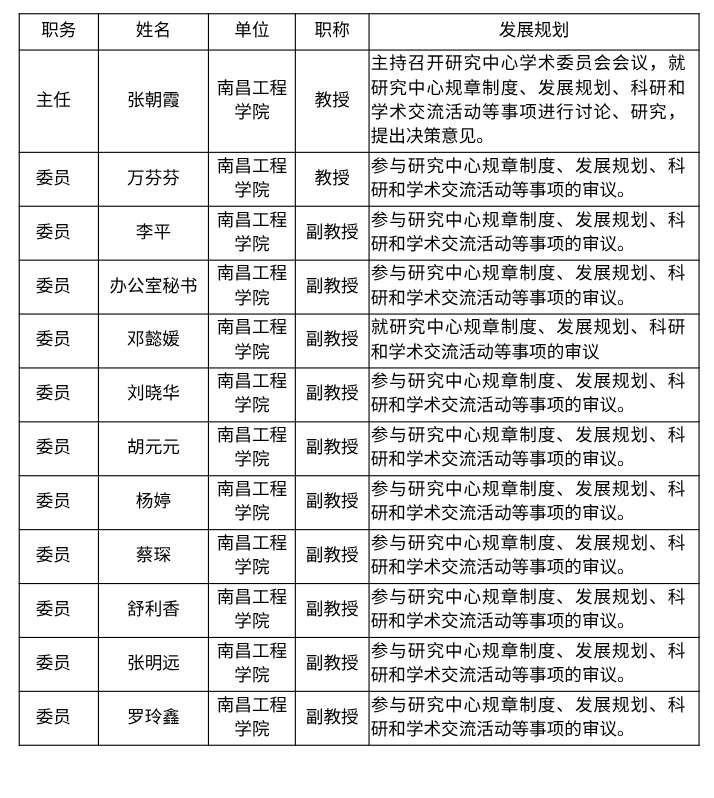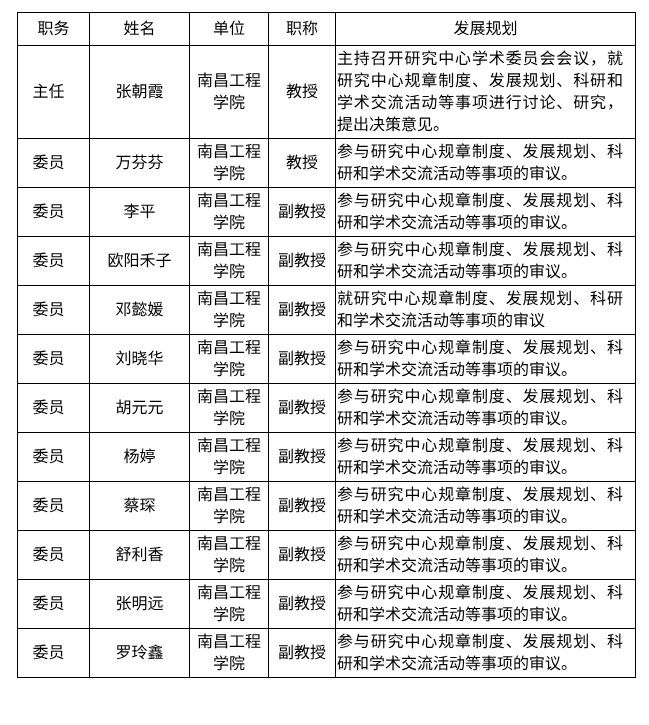--- a/index.html
+++ b/index.html
@@ -42,21 +42,21 @@
     text-align: center;
     vertical-align: middle;
     padding: 2px 0;
     word-break: normal;
     overflow: hidden;
   }
   thead th {
     padding: 5px 0;
   }
   td.col-position { padding-left: 5px; padding-right: 15px; }
-  td.col-unit     { padding-left: 2px; padding-right: 2px; }
+  td.col-unit     { padding-left: 2px; padding-right: 2px; font-family: Liberation Mono, monospace; }
   td.col-duty {
     text-align: justify;
     text-justify: inter-ideograph;
     padding-left: 1px;
     padding-right: 12px;
   }
 </style>
 </head>
 <body>
 
@@ -95,21 +95,21 @@
         </tr>
         <tr>
           <td class="col-position">委员</td>
           <td class="col-name">李平</td>
           <td class="col-unit">南昌工程学院</td>
           <td class="col-title">副教授</td>
           <td class="col-duty">参与研究中心规章制度、发展规划、科研和学术交流活动等事项的审议。</td>
         </tr>
         <tr>
           <td class="col-position">委员</td>
-          <td class="col-name">欧阳禾子</td>
+          <td class="col-name">办公室秘书</td>
           <td class="col-unit">南昌工程学院</td>
           <td class="col-title">副教授</td>
           <td class="col-duty">参与研究中心规章制度、发展规划、科研和学术交流活动等事项的审议。</td>
         </tr>
         <tr>
           <td class="col-position">委员</td>
           <td class="col-name">邓懿媛</td>
           <td class="col-unit">南昌工程学院</td>
           <td class="col-title">副教授</td>
           <td class="col-duty">就研究中心规章制度、发展规划、科研和学术交流活动等事项的审议</td>

